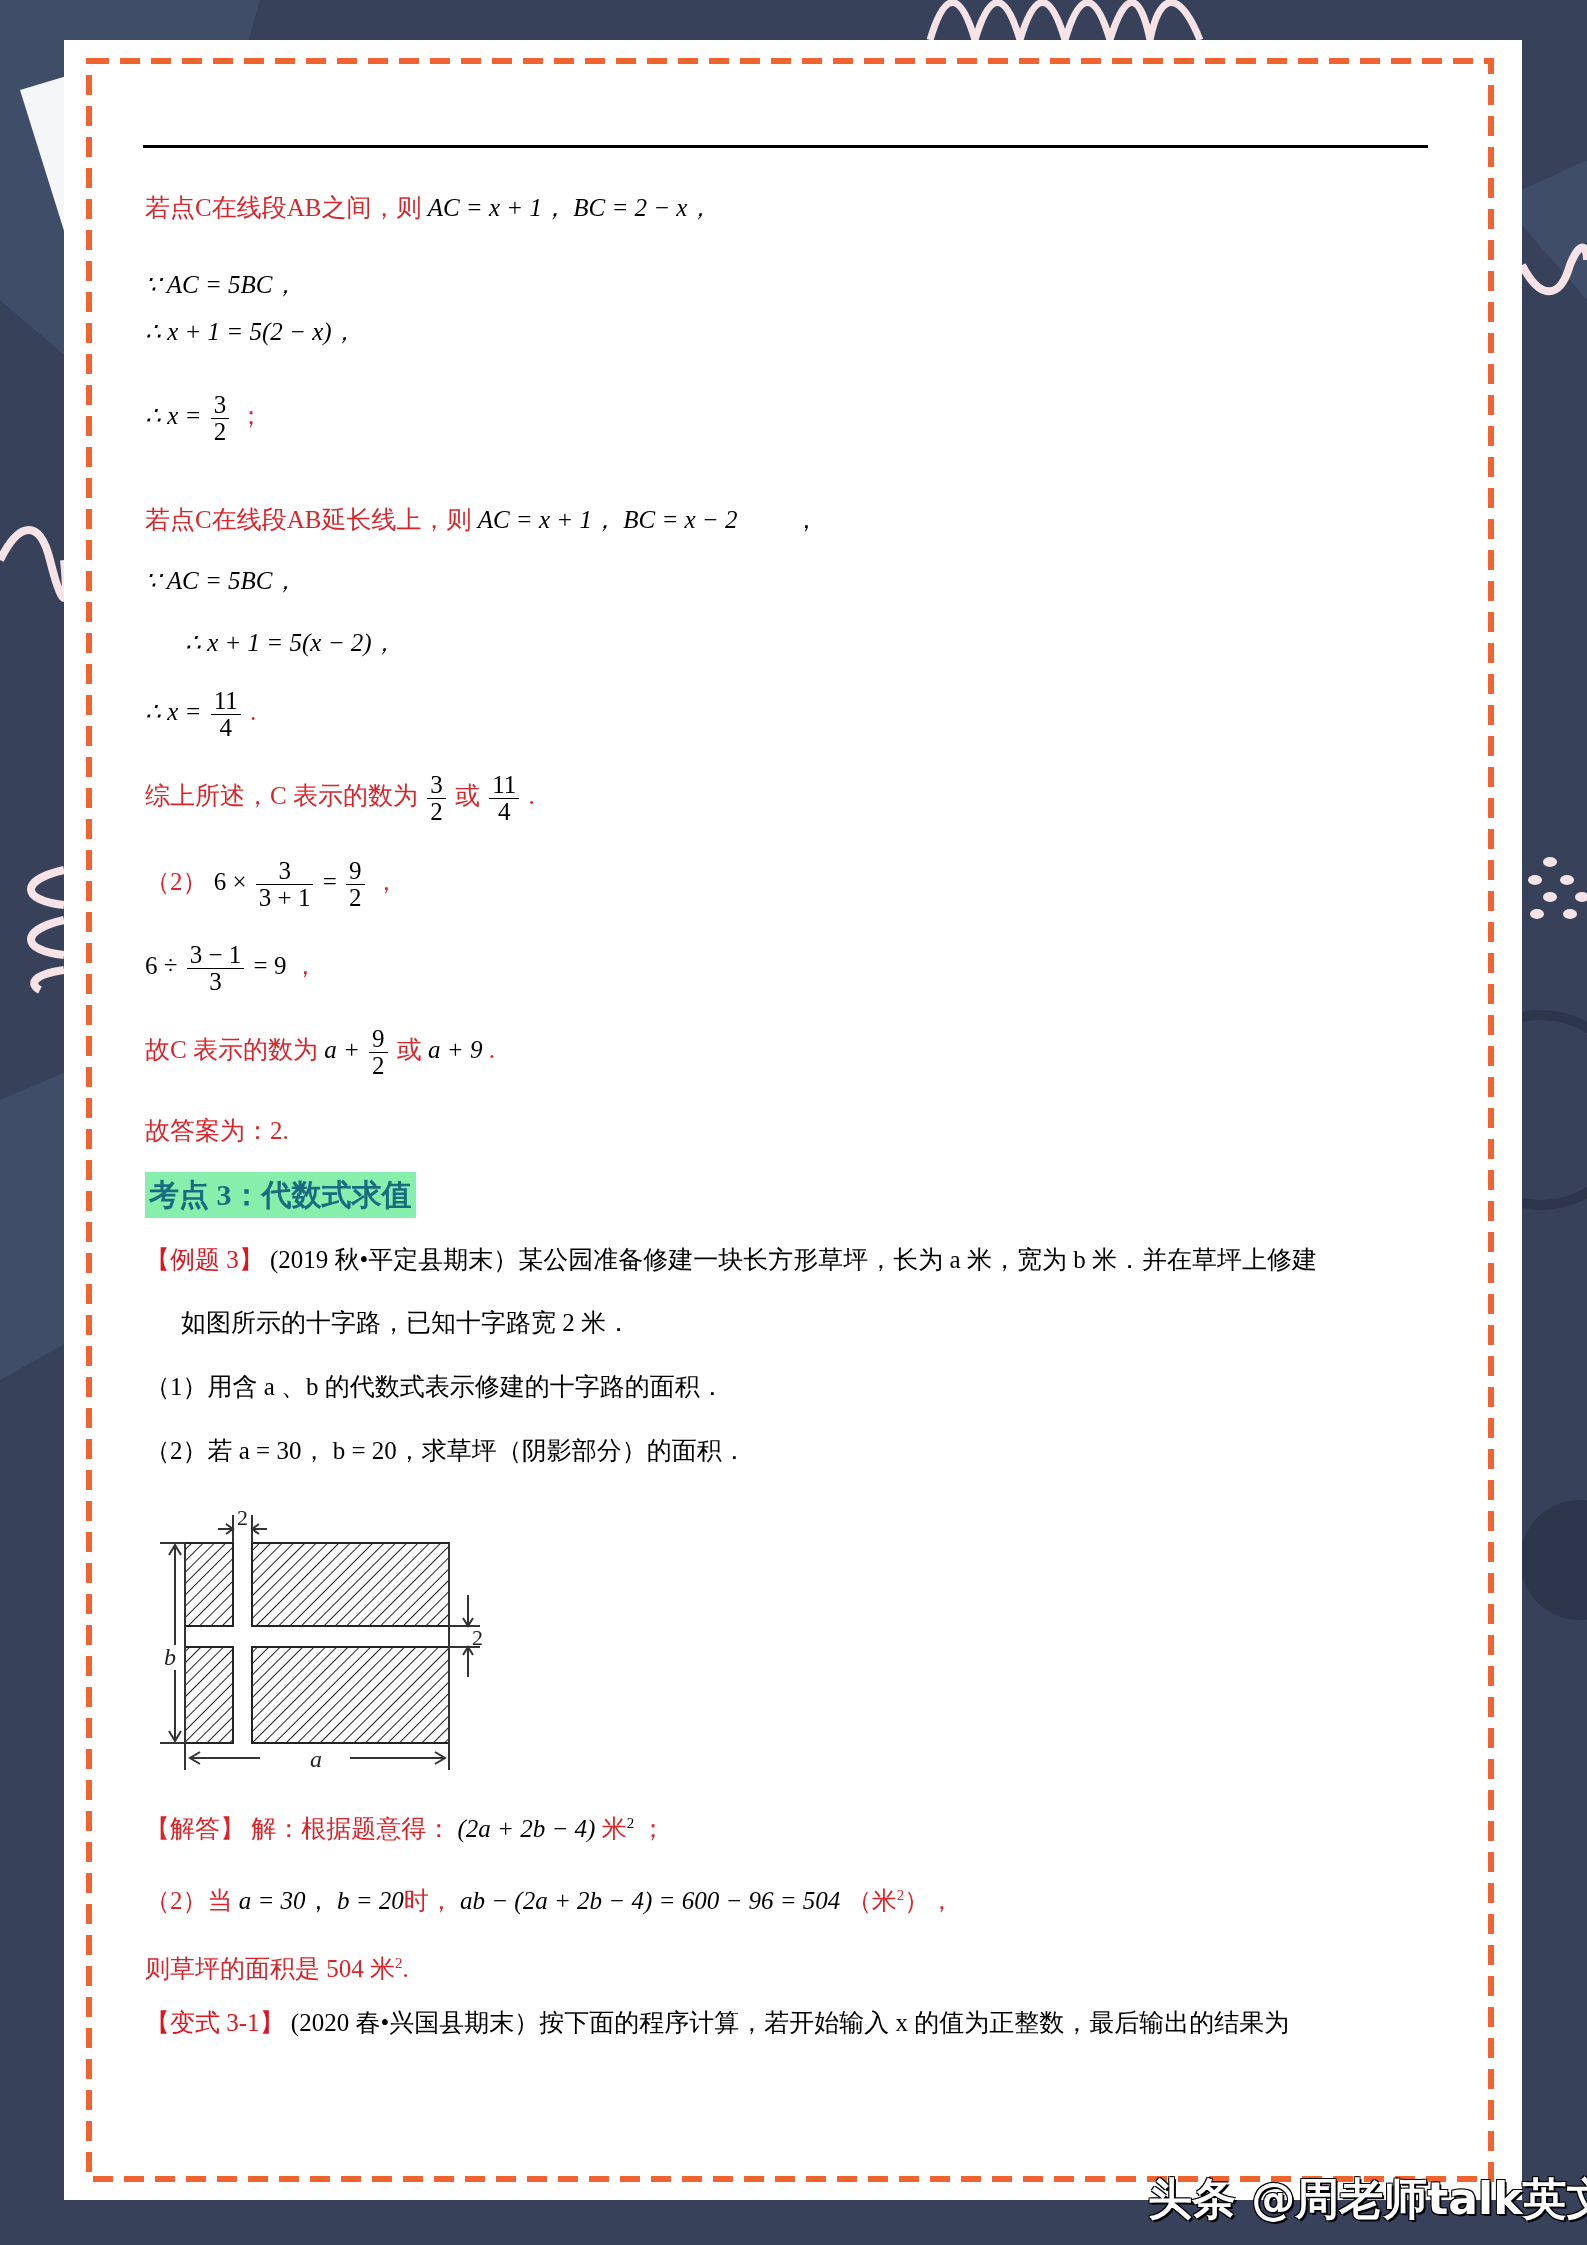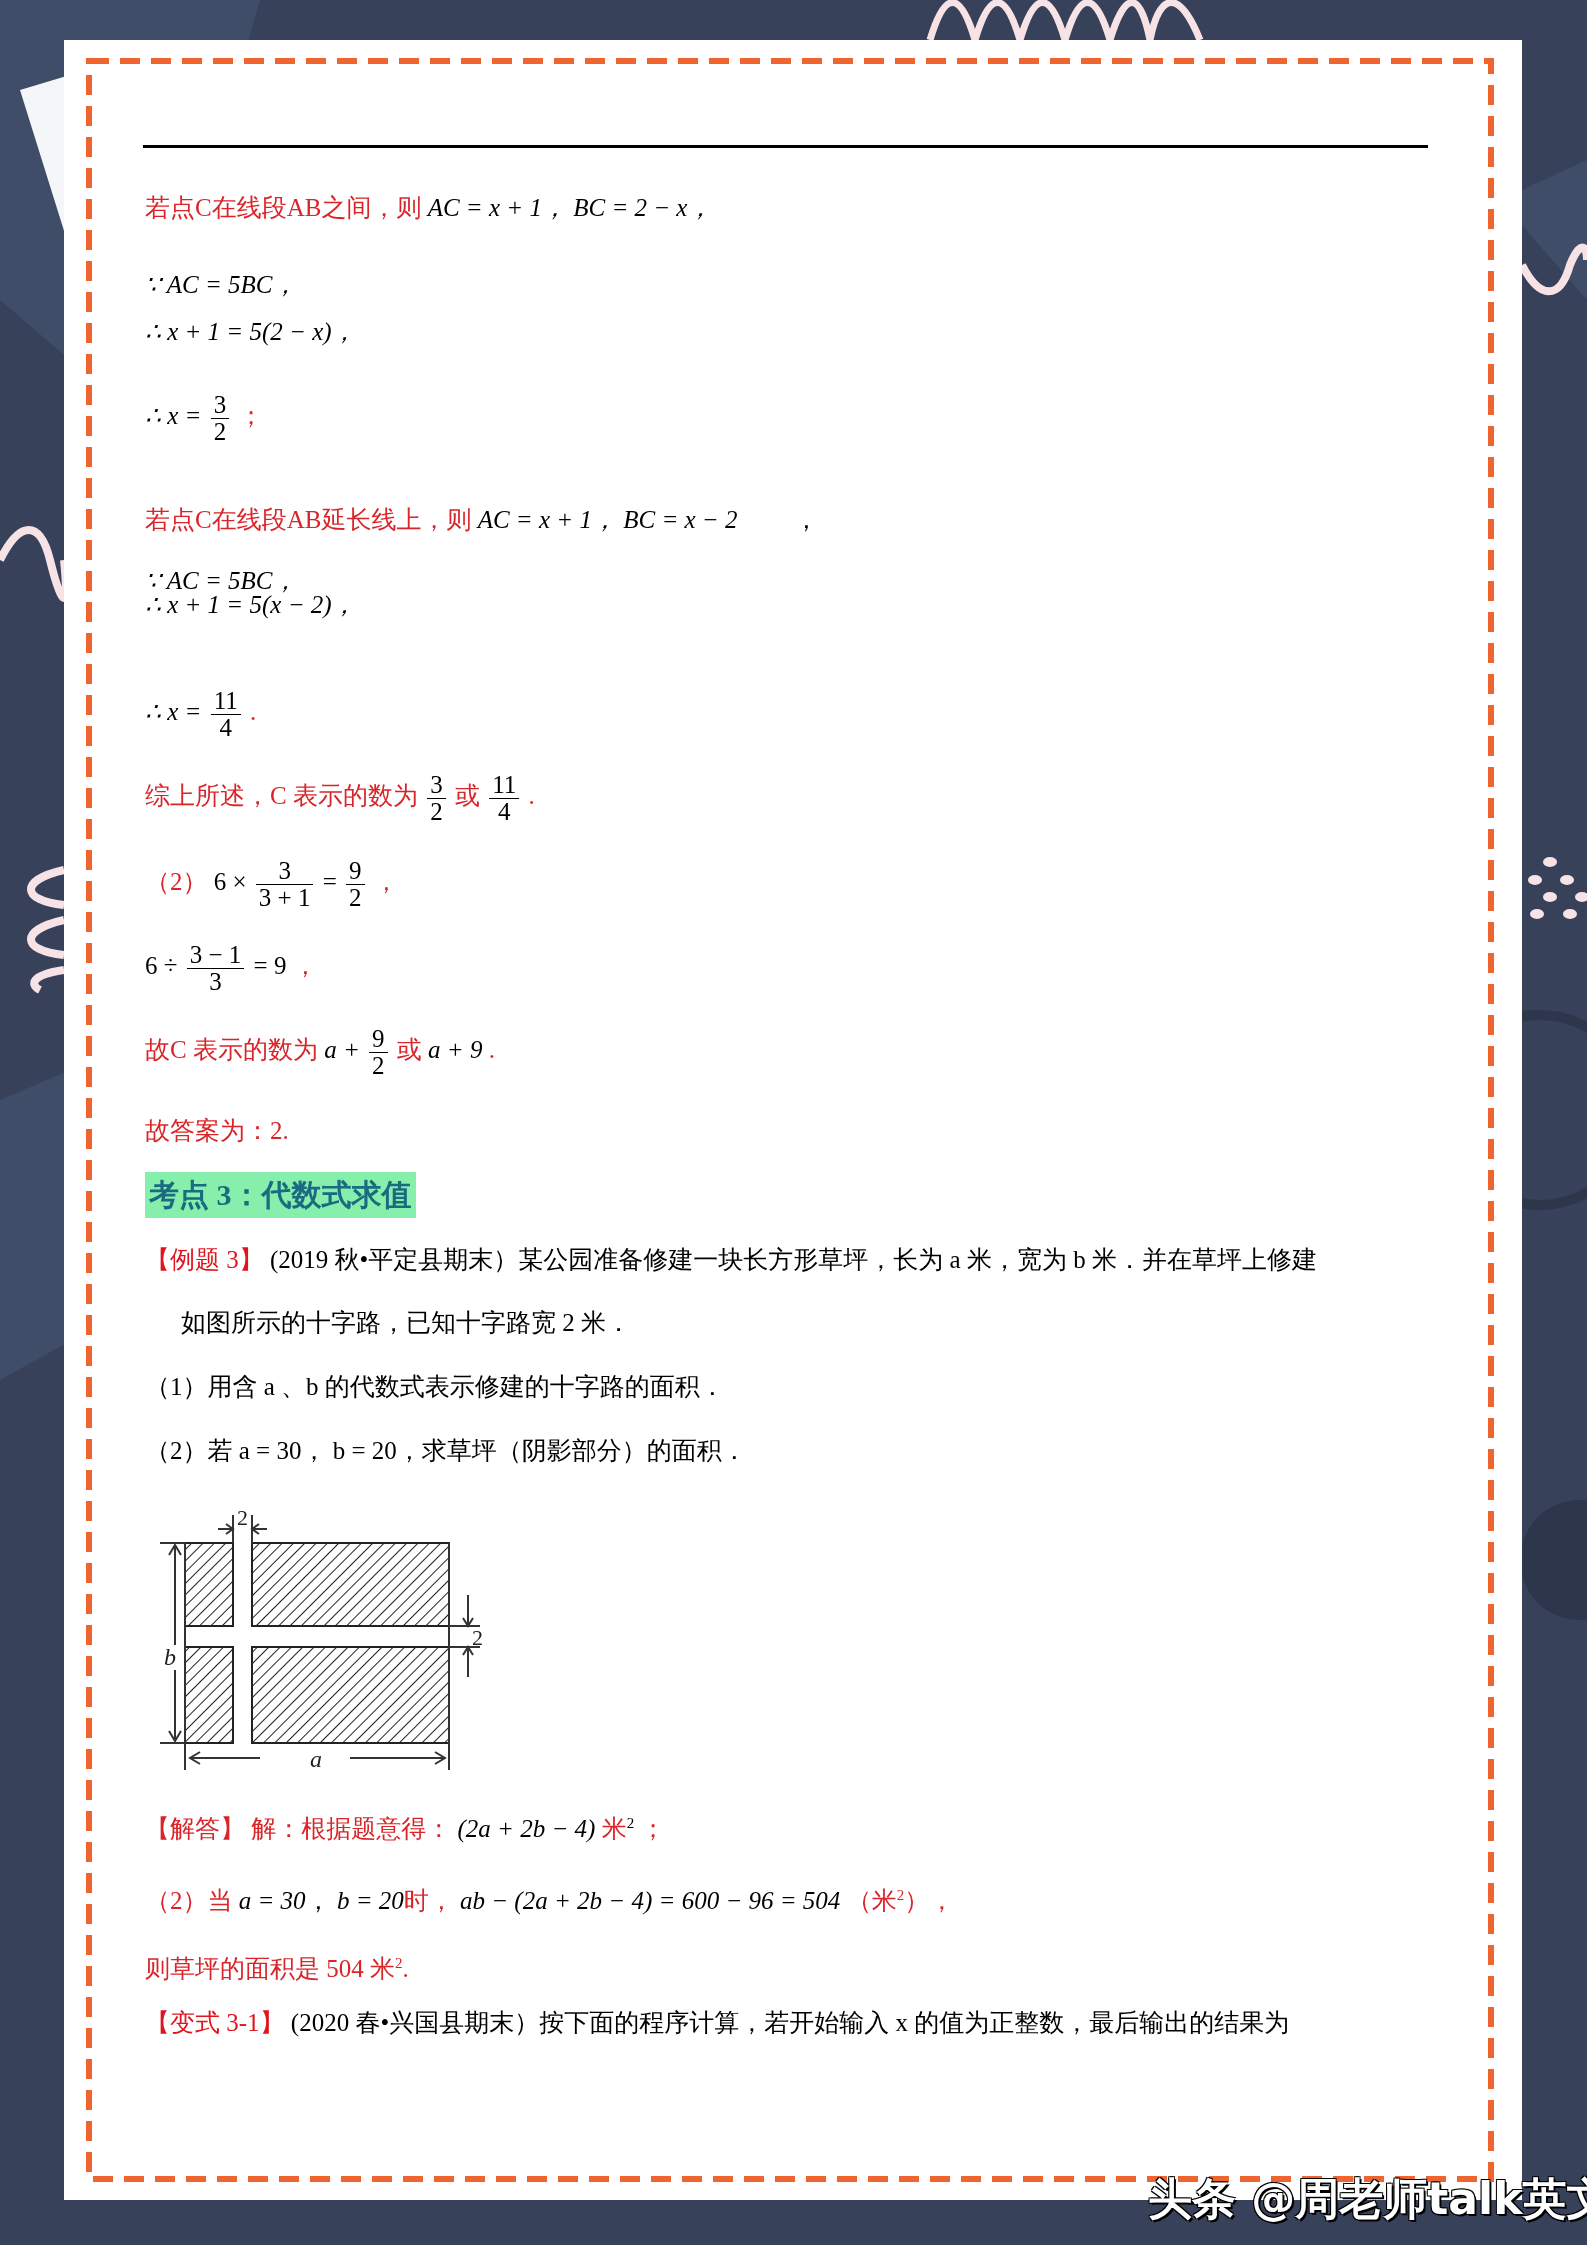--- a/index.html
+++ b/index.html
@@ -95,21 +95,21 @@
     </span>
     <span class="red">；</span>
   </div>
 
   <div class="line" style="top:505px;">
     <span class="red">若点C在线段AB延长线上，则</span>
     <span class="ital">AC = x + 1， BC = x − 2</span>
     <span style="margin-left:50px;">，</span>
   </div>
   <div class="line ital" style="top:566px;">∵ AC = 5BC，</div>
-  <div class="line ital" style="top:590px;">∴ x + 1 = 5(x − 2)，</div>
+  <div class="line ital" style="top:628px;margin-left:40px;">∴ x + 1 = 5(x − 2)，</div>
   <div class="line" style="top:688px;">
     <span class="ital">∴ x =</span>
     <span class="frac">
       <span class="num">11</span>
       <span class="den">4</span>
     </span>
     <span class="red">.</span>
   </div>
 
   <div class="line red" style="top:772px;">

